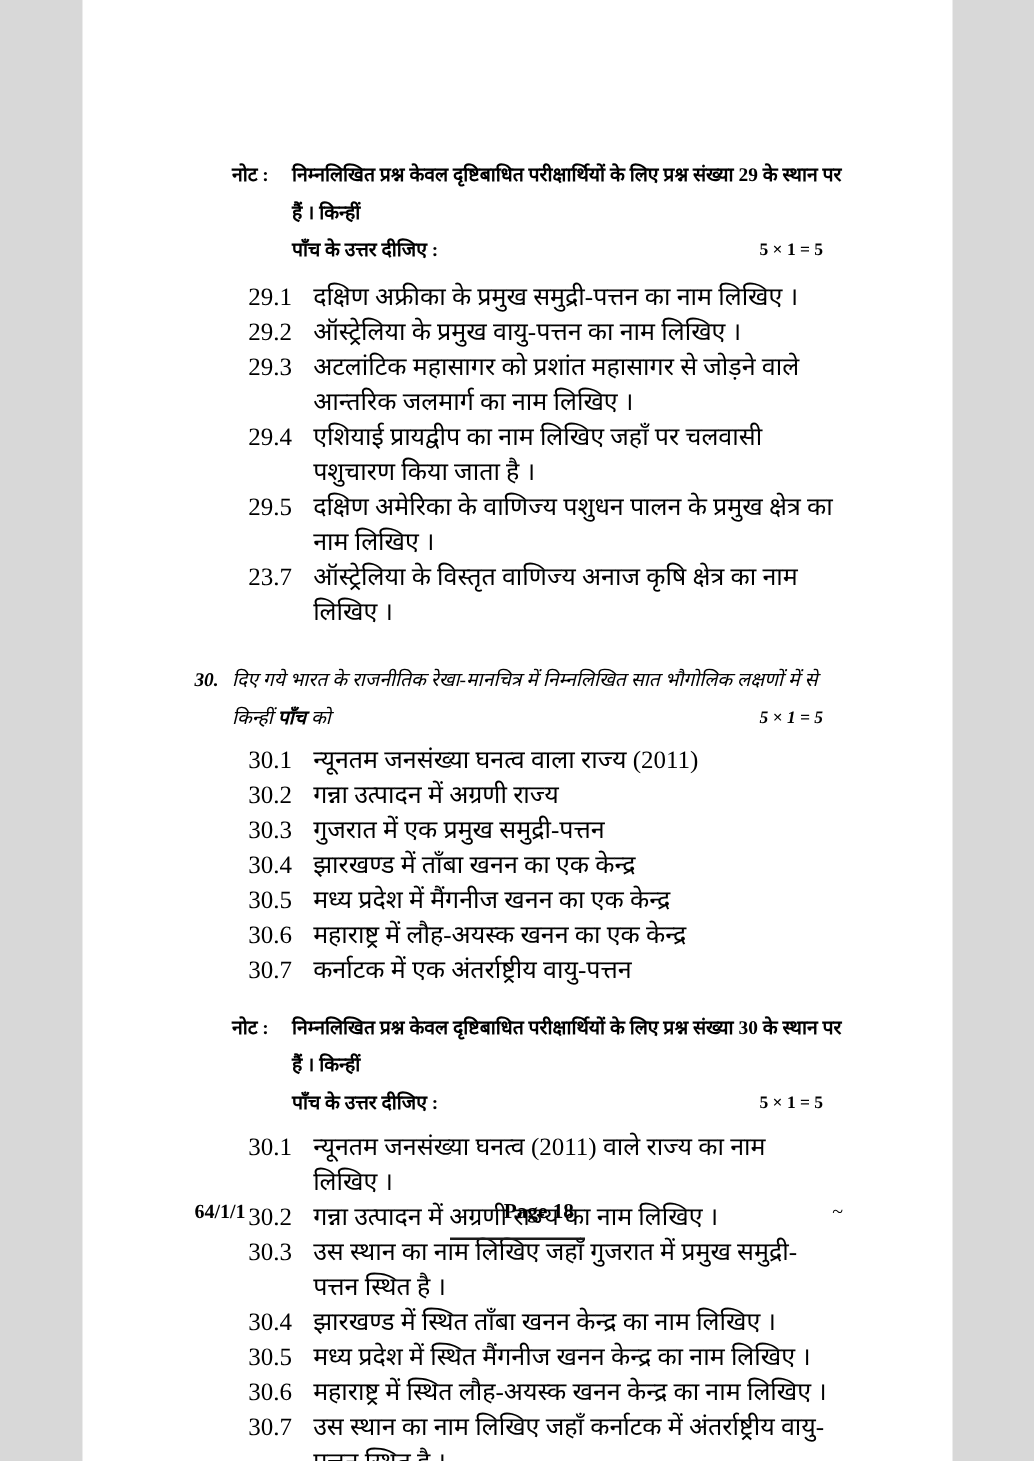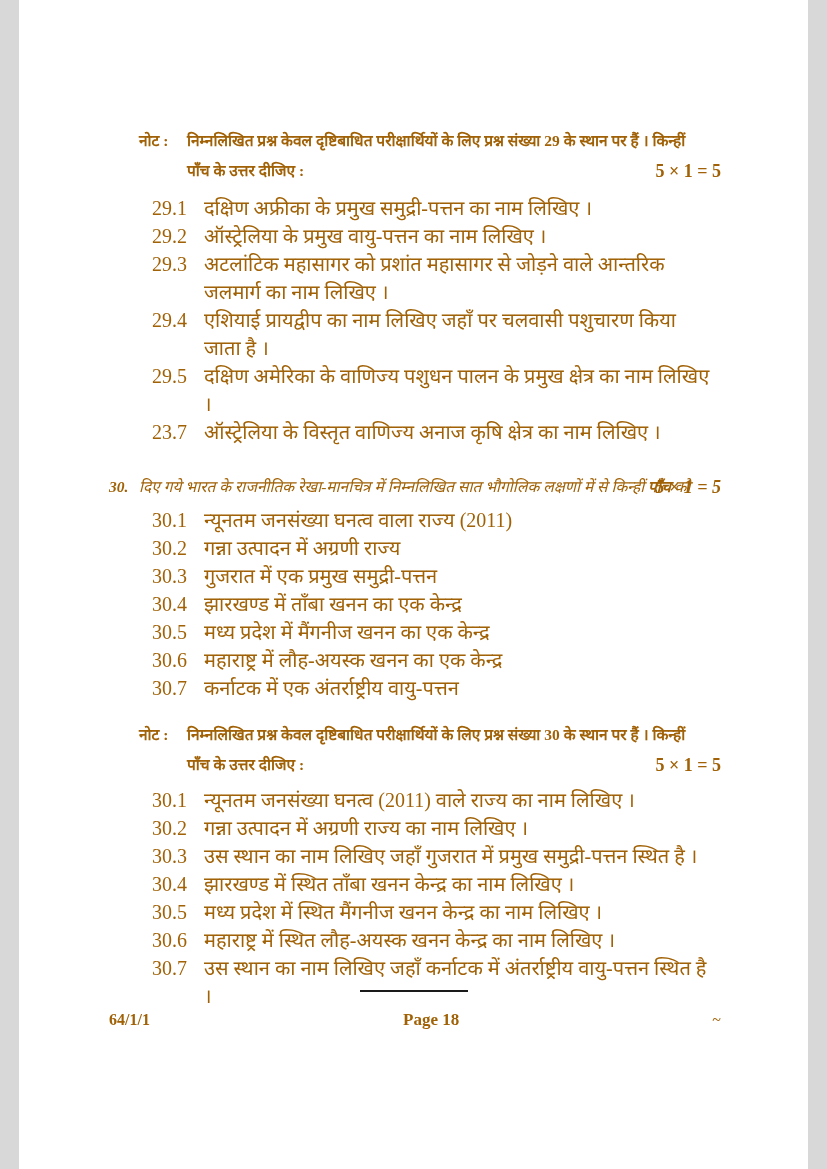--- a/index.html
+++ b/index.html
@@ -1,42 +1,42 @@
 <!DOCTYPE html>
 <html><head>
 <meta charset="utf-8">
 <style>
   * { margin:0; padding:0; box-sizing:border-box; }
   html,body { background:#d8d8d8; }
   .page {
     position:relative;
-    width:789px; height:1169px;
+    width:696px; height:1169px;
     margin:0 auto;
     background:#ffffff;
-    color:#a16207;
+    color:#000000;
     font-family:"Liberation Serif","DejaVu Sans",serif;
     overflow:hidden;
   }
   .content { padding:126px 87px 0 90px; }
 
   
   .note-block {
     display:flex;
     margin-left:30px;
     margin-bottom:8px;
     font-weight:bold;
     font-size:15.5px;
     line-height:30px;
   }
   .note-label { width:48px; flex-shrink:0; }
   .note-body { position:relative; flex:1; }
   .marks {
-    position:absolute; right:0; bottom:0;
+    position:absolute; right:16px; bottom:0;
     font-weight:bold; white-space:nowrap;
-    font-size:18px;
+    font-size:14px;
   }
 
   
   .sub-item {
     display:flex;
     margin-left:43px;
     font-size:20px;
     line-height:28px;
   }
   .sub-num { width:52px; flex-shrink:0; }
@@ -61,21 +61,21 @@
   
   .divider {
     position:absolute;
     top:990px; left:50%;
     transform:translateX(-50%);
     width:108px;
     border-top:2px solid #1a1a1a;
   }
   .footer {
     position:absolute;
-    top:1010px; left:90px; right:87px;
+    top:959px; left:90px; right:87px;
     display:flex; justify-content:space-between; align-items:baseline;
   }
   .footer-code { font-weight:bold; font-size:16px; }
   .footer-page { font-weight:bold; font-size:17px; }
   .footer-mark { font-size:16px; }
 </style>
 </head>
 <body>
 
 <div class="page">

